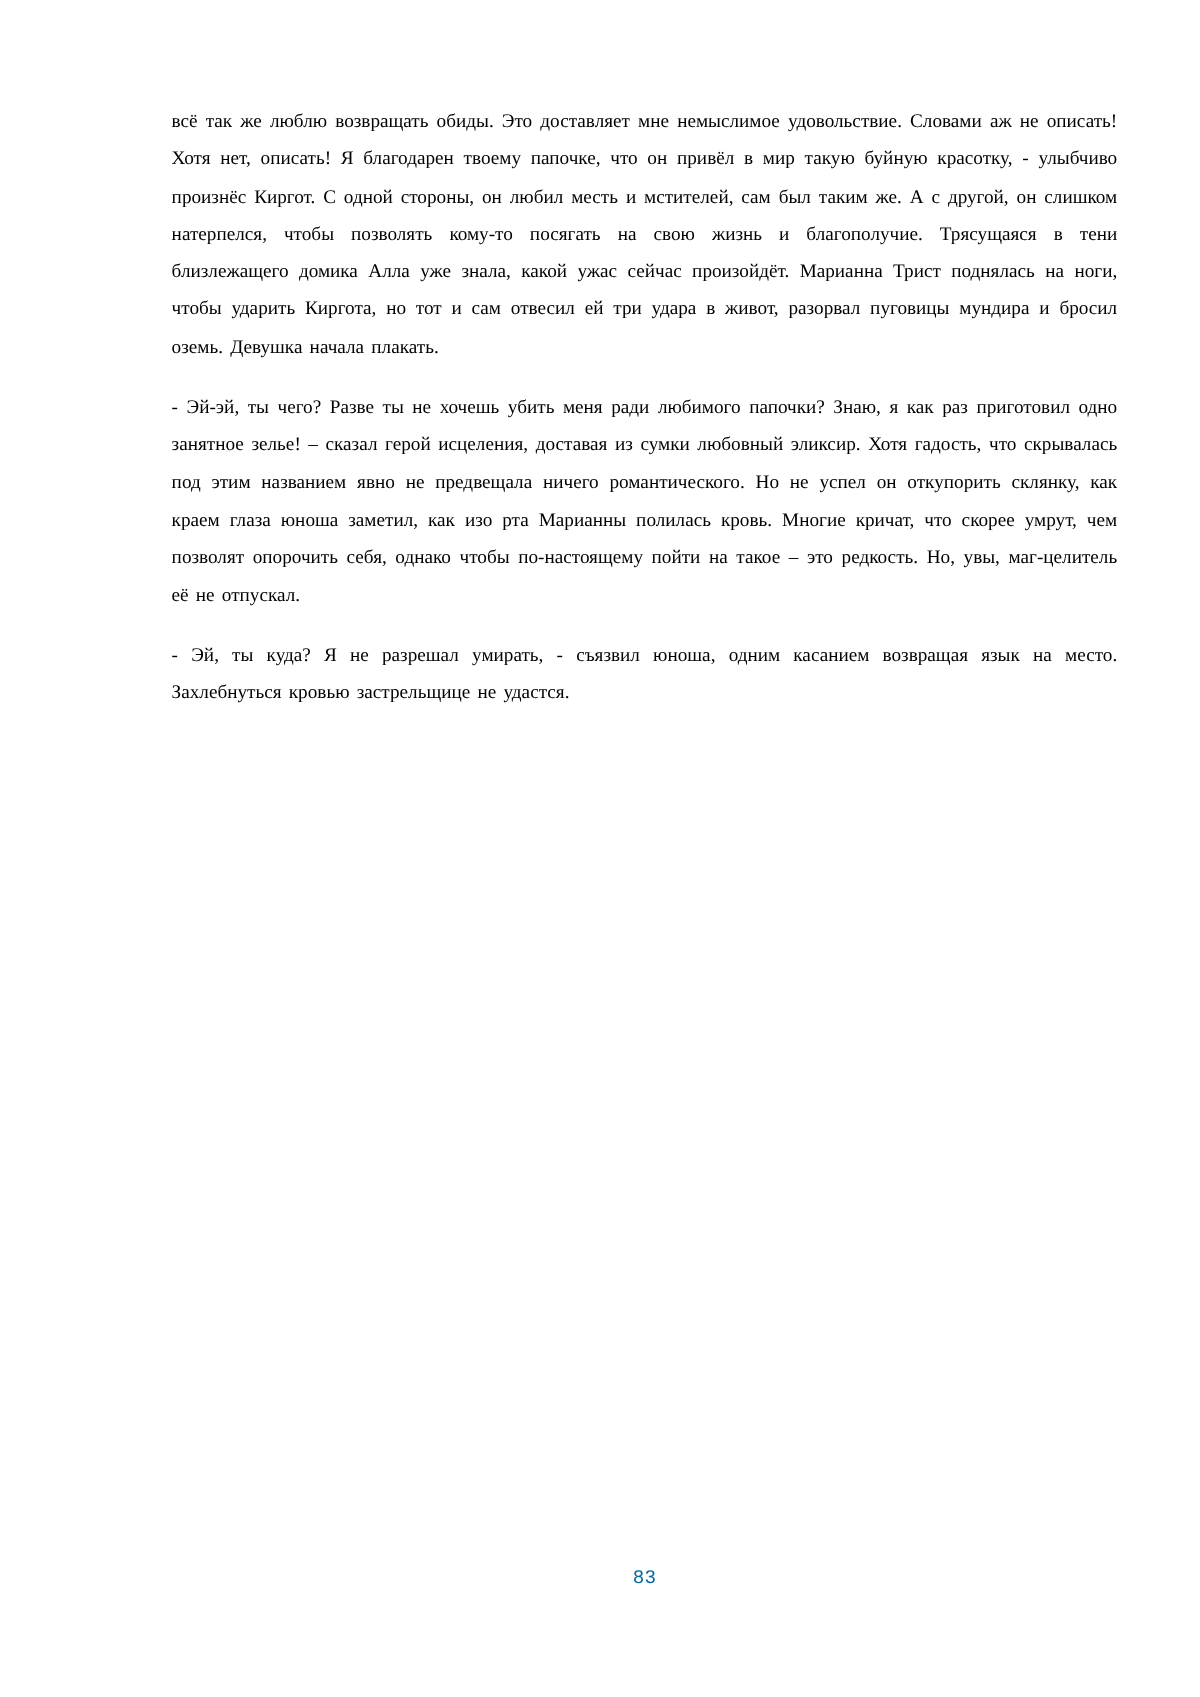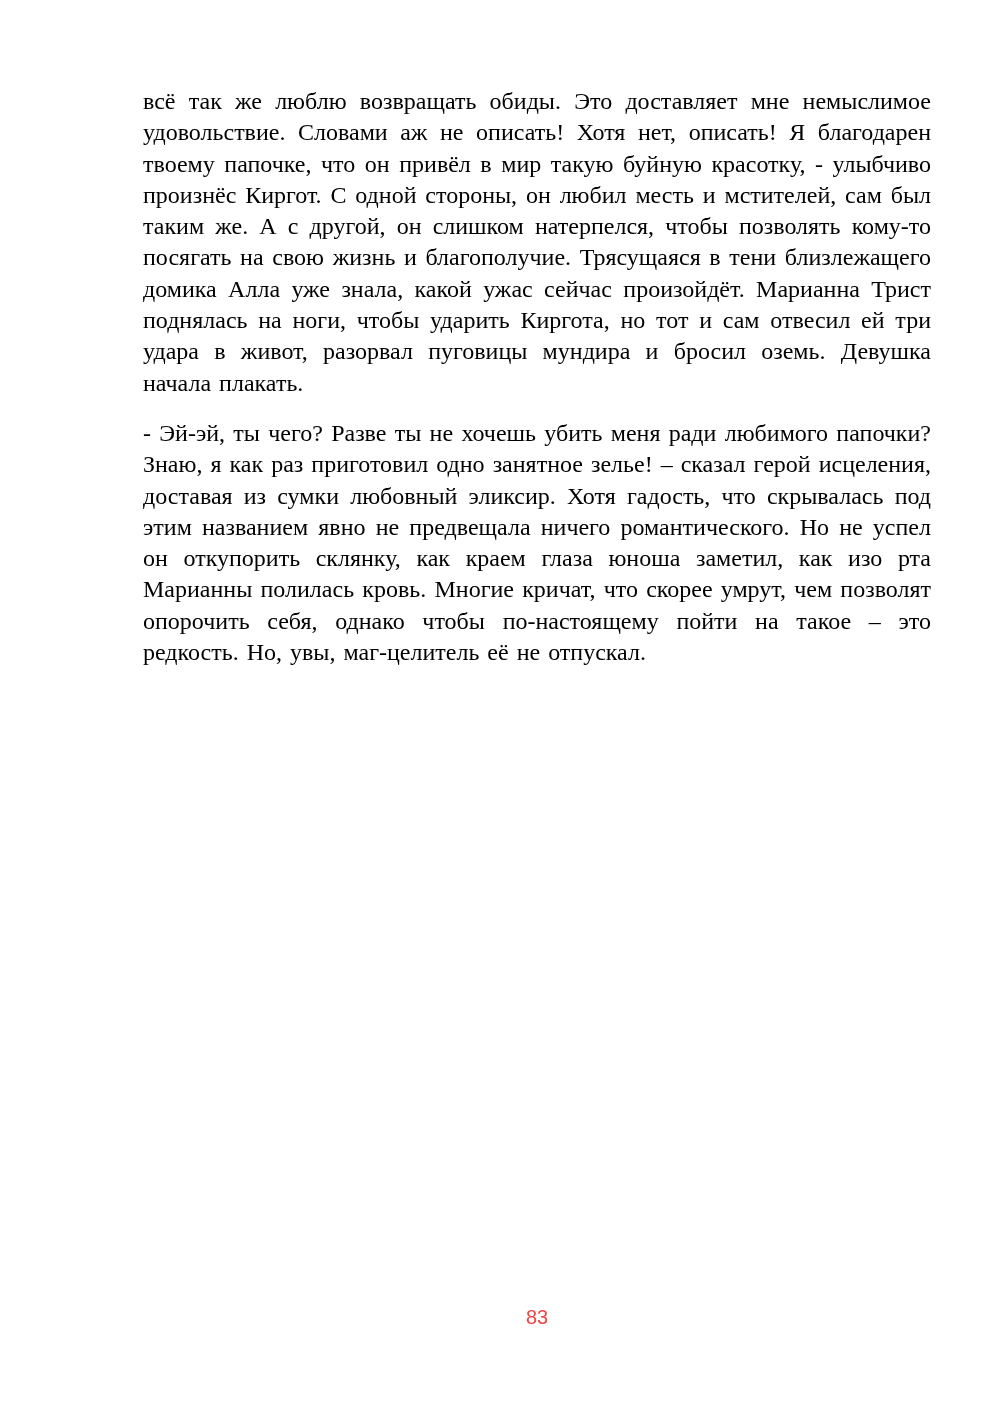--- a/index.html
+++ b/index.html
@@ -14,41 +14,42 @@
     background: #ffffff;
     color: #000000;
     overflow: hidden;
   }
   .text-block {
     position: absolute;
     left: 143px;
     top: 86px;
     width: 788px;
     font-family: "Liberation Serif", "DejaVu Serif", serif;
-    font-size: 24px;
+    font-size: 16px;
     line-height: 31.3px;
     text-align: justify;
     word-spacing: 2px;
   }
   .para {
     margin: 0 0 19px 0;
   }
   .page-footer {
     position: absolute;
     left: 143px;
     top: 1306px;
     width: 788px;
     text-align: center;
-    font-family: Liberation Sans, sans-serif;
-    font-size: 20px;
-    color: #ef4444;
+    font-family: Liberation Mono, monospace;
+    font-size: 16px;
+    color: #0369a1;
   }
 </style>
 </head>
 <body>
 
 <div class="page">
   <div class="text-block">
     <p class="para">всё так же люблю возвращать обиды. Это доставляет мне немыслимое удовольствие. Словами аж не описать! Хотя нет, описать! Я благодарен твоему папочке, что он привёл в мир такую буйную красотку, - улыбчиво произнёс Киргот. С одной стороны, он любил месть и мстителей, сам был таким же. А с другой, он слишком натерпелся, чтобы позволять кому-то посягать на свою жизнь и благополучие. Трясущаяся в тени близлежащего домика Алла уже знала, какой ужас сейчас произойдёт. Марианна Трист поднялась на ноги, чтобы ударить Киргота, но тот и сам отвесил ей три удара в живот, разорвал пуговицы мундира и бросил оземь. Девушка начала плакать.</p>
     <p class="para">- Эй-эй, ты чего? Разве ты не хочешь убить меня ради любимого папочки? Знаю, я как раз приготовил одно занятное зелье! – сказал герой исцеления, доставая из сумки любовный эликсир. Хотя гадость, что скрывалась под этим названием явно не предвещала ничего романтического. Но не успел он откупорить склянку, как краем глаза юноша заметил, как изо рта Марианны полилась кровь. Многие кричат, что скорее умрут, чем позволят опорочить себя, однако чтобы по-настоящему пойти на такое – это редкость. Но, увы, маг-целитель её не отпускал.</p>
+    <p class="para">- Эй, ты куда? Я не разрешал умирать, - съязвил юноша, одним касанием возвращая язык на место. Захлебнуться кровью застрельщице не удастся.</p>
   </div>
   <div class="page-footer">83</div>
 </div>
 
 </body></html>

